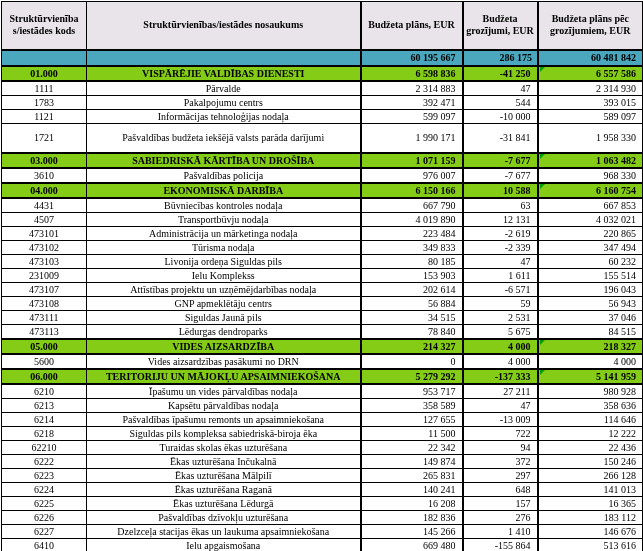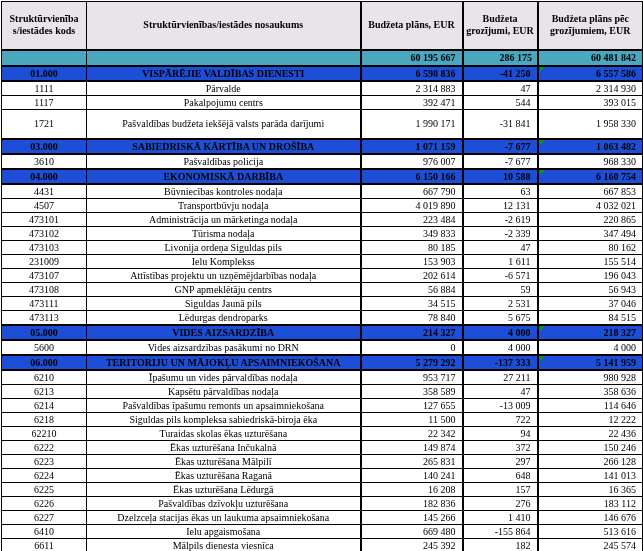--- a/index.html
+++ b/index.html
@@ -18,21 +18,21 @@
   }
   td { font-size:10px; height:13px; line-height:13px; white-space:nowrap; padding:0; }
   .ctr { text-align:center; }
   .num { text-align:right; padding-right:6px; }
   .col-b { border-left:2px solid #000; }
   tr.totals td {
     background:#4AA7BE; font-weight:bold; height:14px;
     border-top:2px solid #000; border-bottom:2px solid #000;padding-left:36px;
   }
   tr.section td {
-    background:#1d4ed8; font-weight:bold;
+    background:#84cc16; font-weight:bold;
     border-top:2px solid #000; border-bottom:2px solid #000;
   }
   tr.tall td { height:28px; }
   .rel { position:relative; }
   .marker {
     position:absolute; top:0; left:1px; width:0; height:0;
     border-top:5px solid #00A000; border-right:5px solid transparent;
   }
 </style>
 </head>
@@ -78,27 +78,37 @@
     <td class="ctr">1111</td>
     <td class="ctr">Pārvalde</td>
     <td class="num col-b">2 314 883</td>
     <td class="num col-b">47</td>
     <td class="num col-b rel">
       
       <span>2 314 930</span>
     </td>
   </tr>
         <tr class="item">
-    <td class="ctr">1117</td>
+    <td class="ctr">1783</td>
     <td class="ctr">Pakalpojumu centrs</td>
     <td class="num col-b">392 471</td>
     <td class="num col-b">544</td>
     <td class="num col-b rel">
       
       <span>393 015</span>
+    </td>
+  </tr>
+        <tr class="item">
+    <td class="ctr">1121</td>
+    <td class="ctr">Informācijas tehnoloģijas nodaļa</td>
+    <td class="num col-b">599 097</td>
+    <td class="num col-b">-10 000</td>
+    <td class="num col-b rel">
+      
+      <span>589 097</span>
     </td>
   </tr>
         <tr class="item tall">
     <td class="ctr">1721</td>
     <td class="ctr">Pašvaldības budžeta iekšējā valsts parāda darījumi</td>
     <td class="num col-b">1 990 171</td>
     <td class="num col-b">-31 841</td>
     <td class="num col-b rel">
       
       <span>1 958 330</span>
@@ -174,21 +184,21 @@
       <span>347 494</span>
     </td>
   </tr>
         <tr class="item">
     <td class="ctr">473103</td>
     <td class="ctr">Livonija ordeņa Siguldas pils</td>
     <td class="num col-b">80 185</td>
     <td class="num col-b">47</td>
     <td class="num col-b rel">
       
-      <span>80 162</span>
+      <span>60 232</span>
     </td>
   </tr>
         <tr class="item">
     <td class="ctr">231009</td>
     <td class="ctr">Ielu Komplekss</td>
     <td class="num col-b">153 903</td>
     <td class="num col-b">1 611</td>
     <td class="num col-b rel">
       
       <span>155 514</span>

